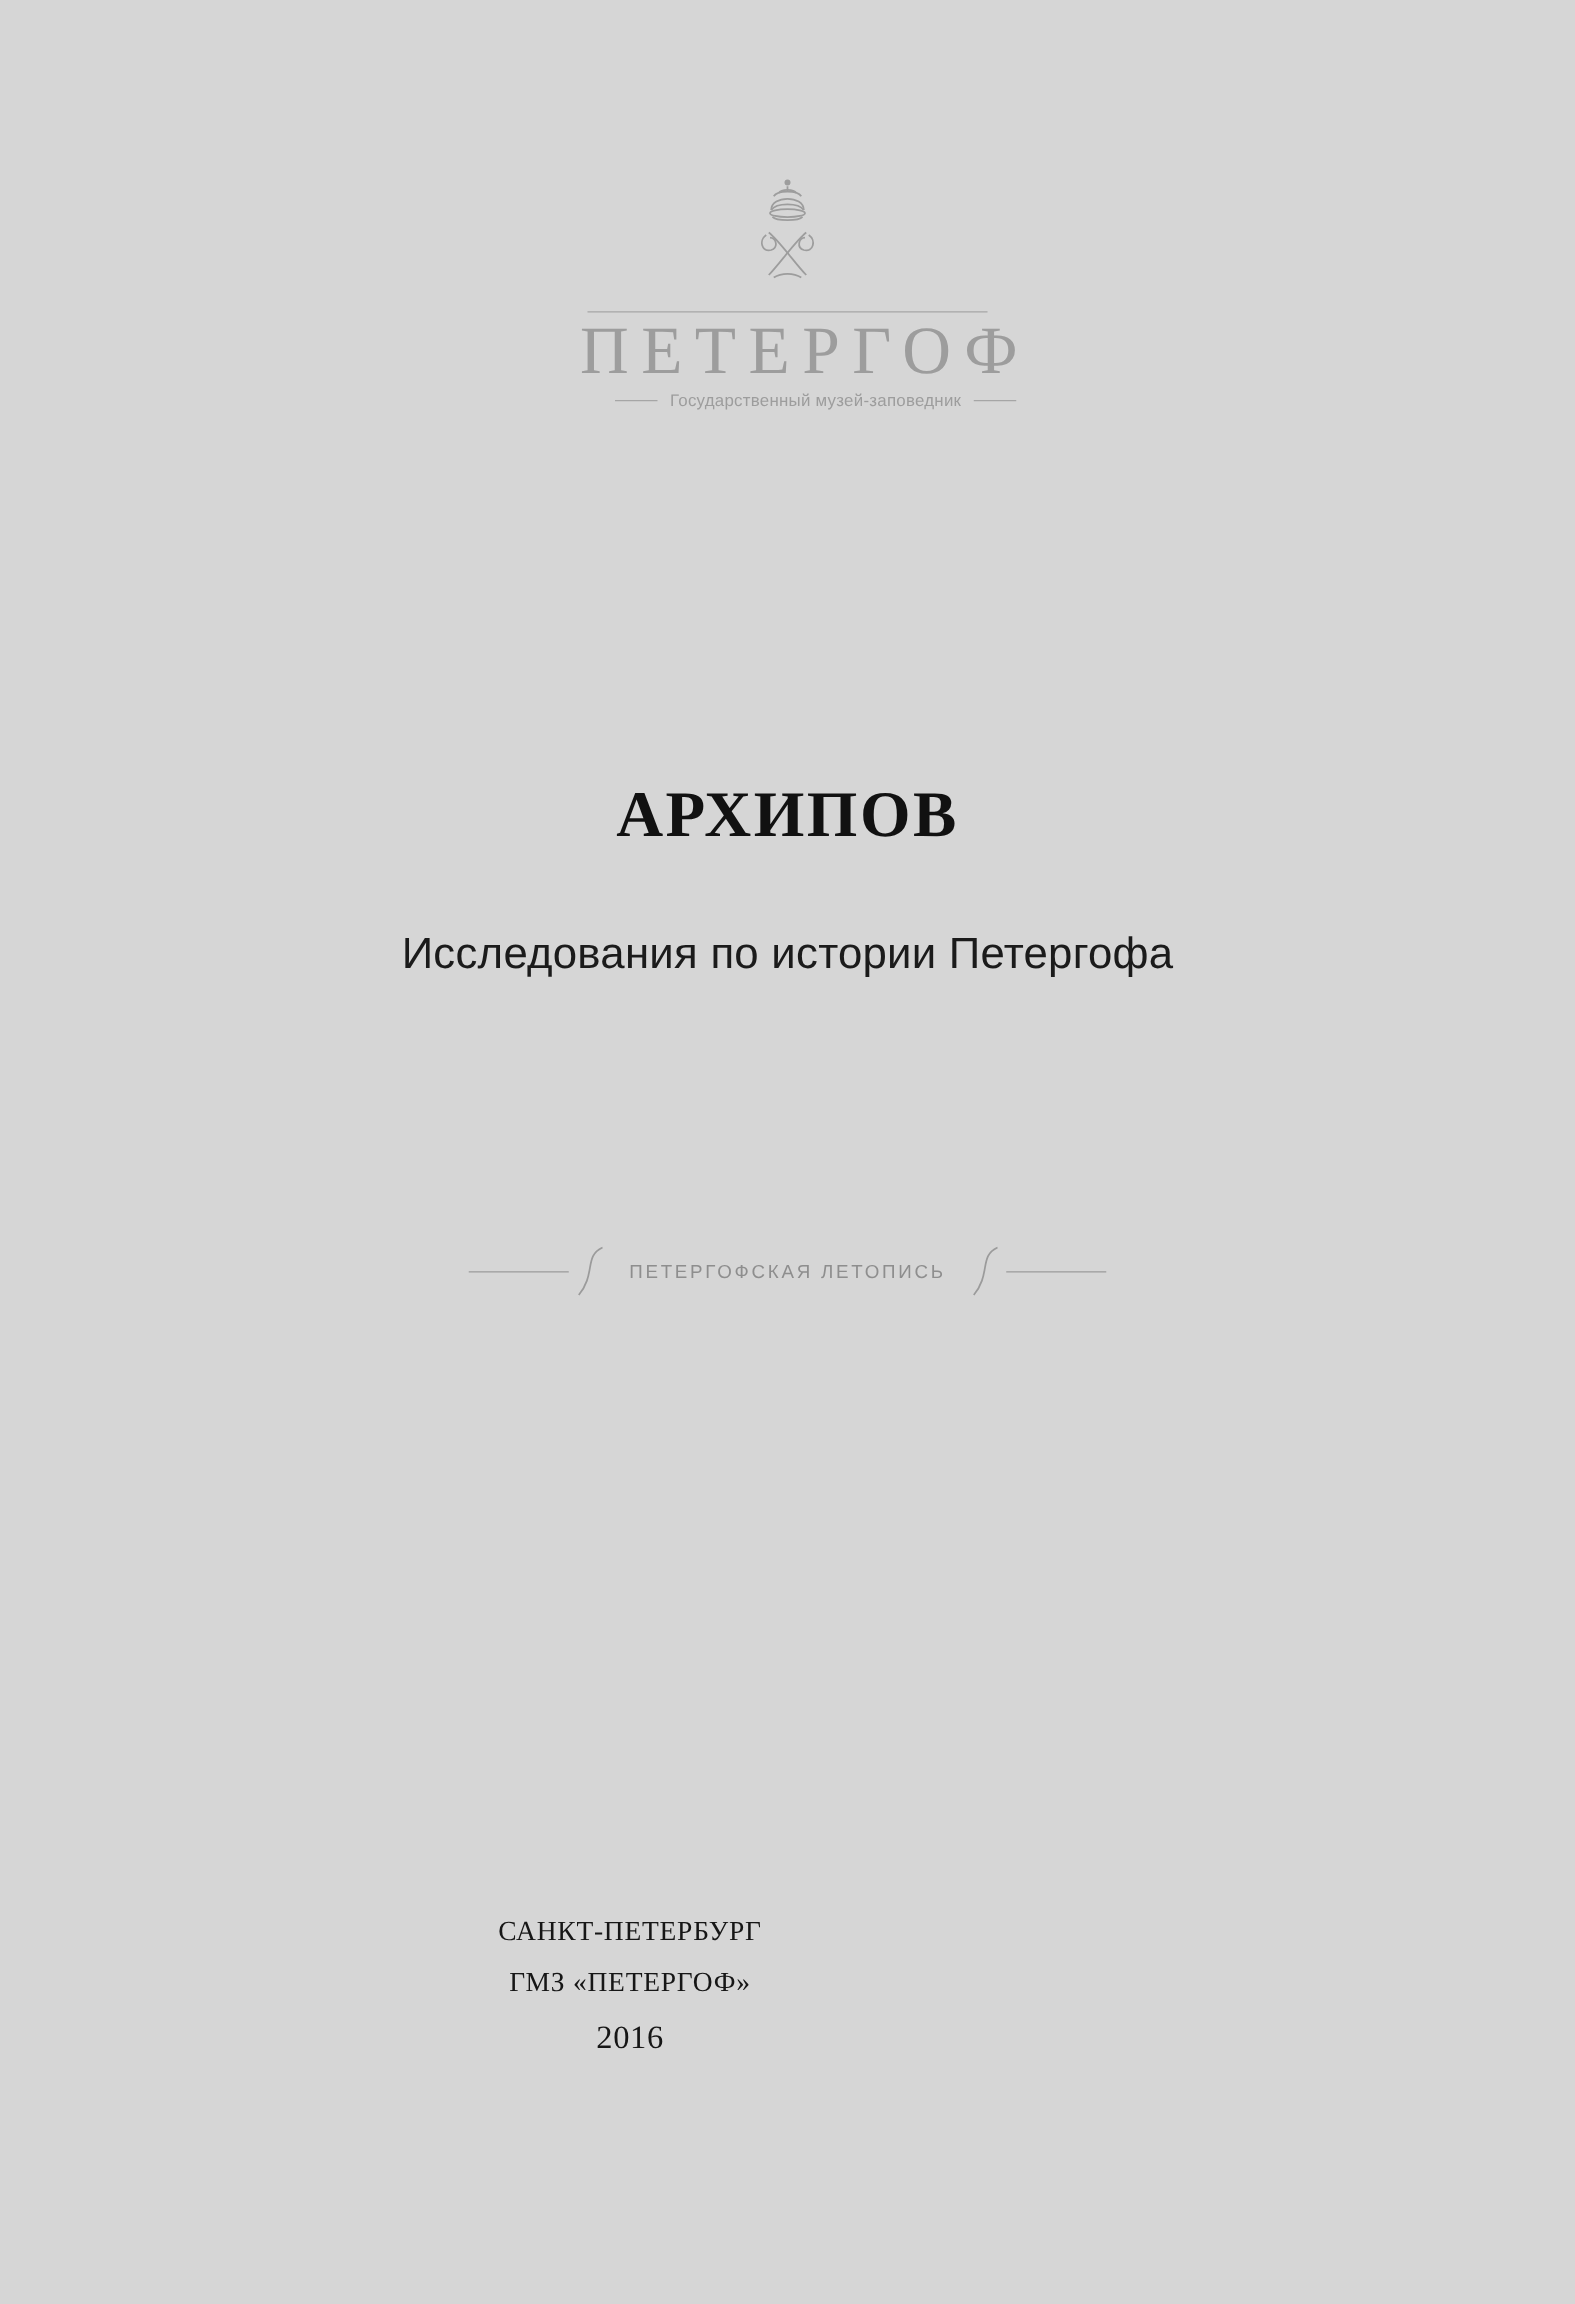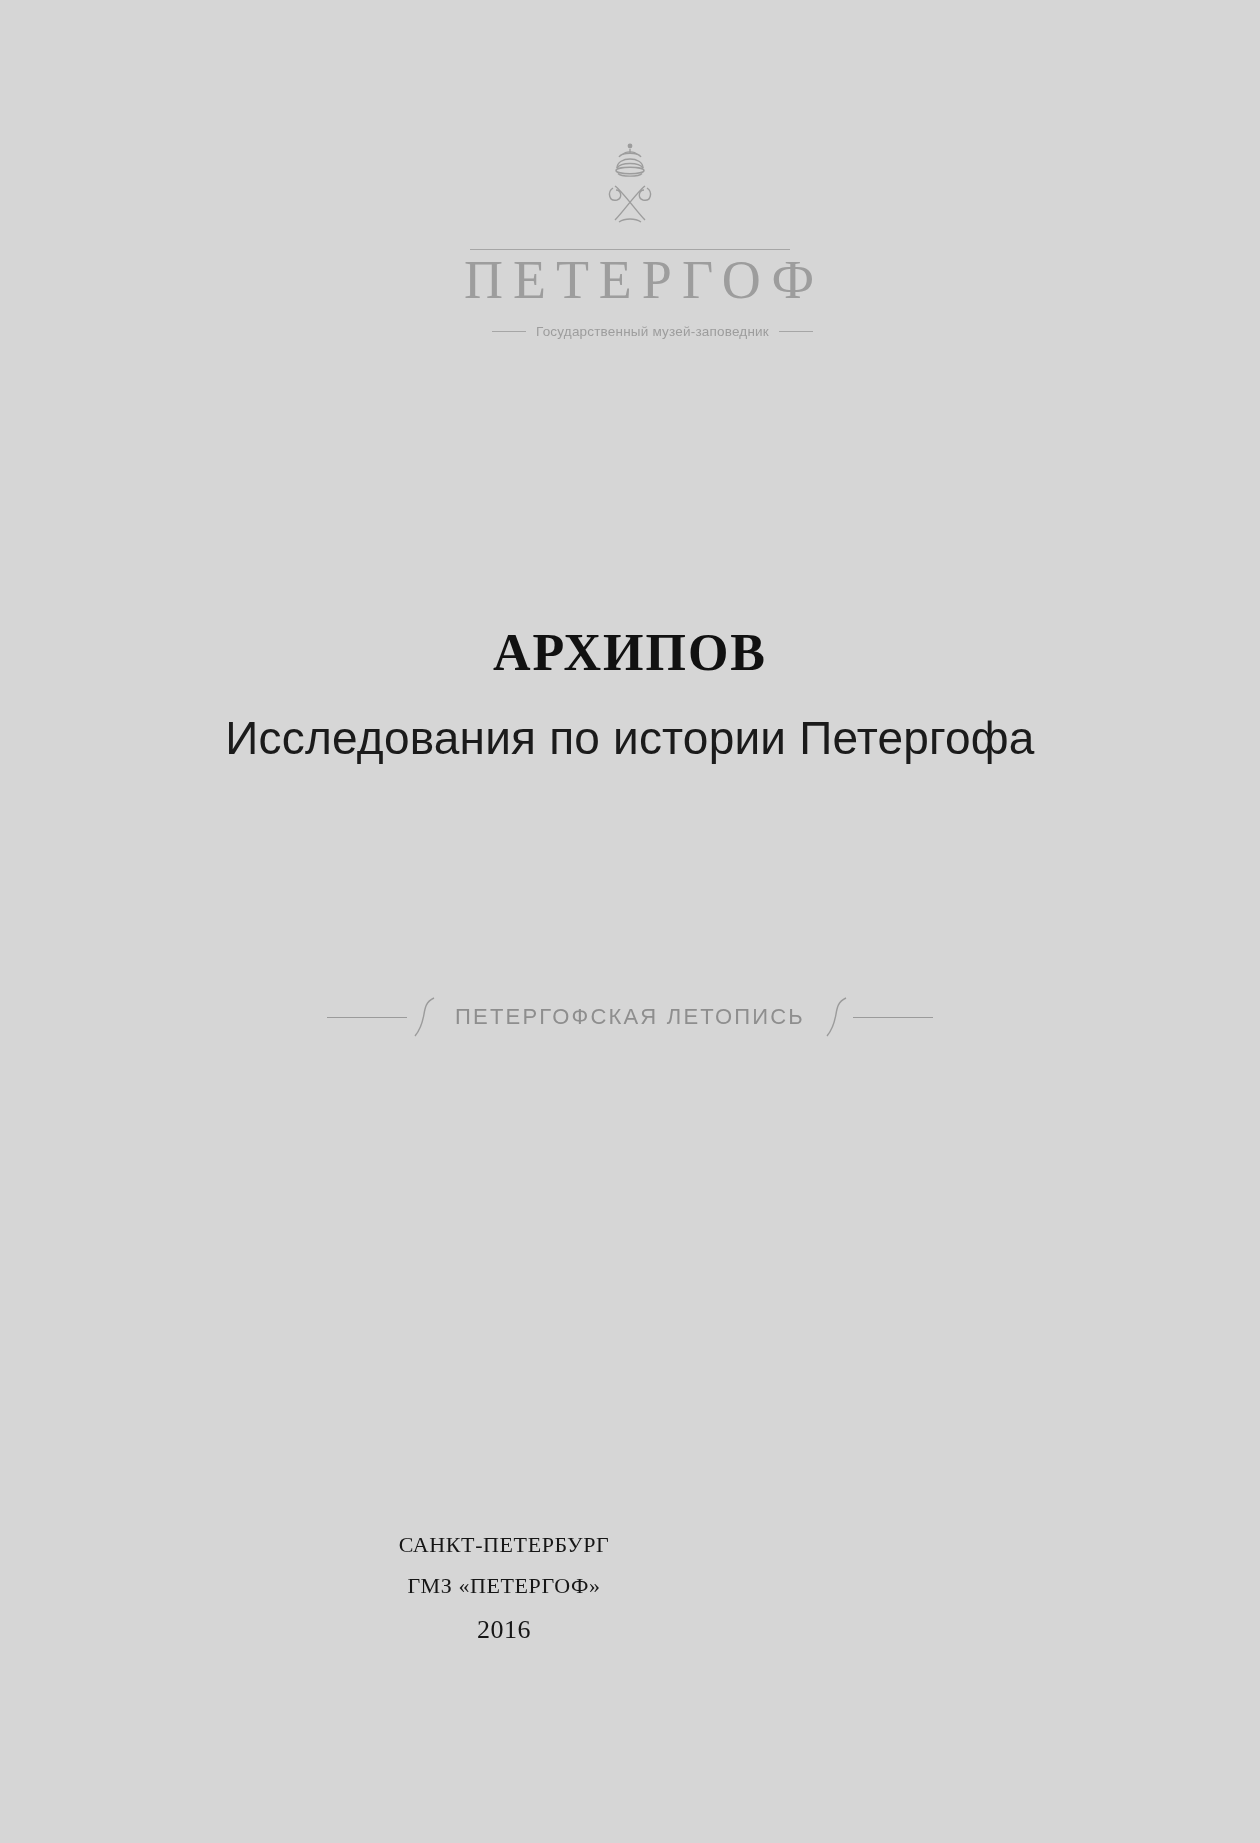--- a/index.html
+++ b/index.html
@@ -49,21 +49,21 @@
     letter-spacing: 10px;
     color: #9d9d9d;
     line-height: 1.05;
     padding-left: 28px;
   }
   .logo-sub-wrap {
     display: flex;
     align-items: center;
     justify-content: center;
     gap: 10px;
-    margin-top: 15px;
+    margin-top: 4px;
     padding-left: 45px;
   }
   .logo-sub-line {
     width: 34px;
     height: 1px;
     background: #a6a6a6;
   }
   .logo-sub {
     font-family: "Liberation Sans", sans-serif;
     font-size: 13.5px;
@@ -92,23 +92,23 @@
     font-family: "Liberation Serif", serif;
     font-weight: bold;
     font-size: 52px;
     letter-spacing: 2px;
     color: #111;
     line-height: 1.18;
     margin-top: 2px;
   }
   .subtitle {
     font-family: "Liberation Sans", sans-serif;
-    font-size: 46px;
+    font-size: 35px;
     color: #1b1b1b;
-    margin-top: 28px;
+    margin-top: 60px;
     letter-spacing: 0.2px;
   }
 
   
   .series-block {
     position: absolute;
     top: 995px;
     left: 0;
     width: 1260px;
     display: flex;
@@ -121,21 +121,21 @@
     width: 80px;
     height: 1px;
     background: #9b9b9b;
   }
   .series-swirl {
     width: 34px;
     height: 44px;
   }
   .series-text {
     font-family: "Liberation Sans", sans-serif;
-    font-size: 22px;
+    font-size: 15px;
     letter-spacing: 2.2px;
     color: #8e8e8e;
     padding: 0 14px;
     white-space: nowrap;
   }
 
   
   .imprint {
     position: absolute;
     top: 1525px;

